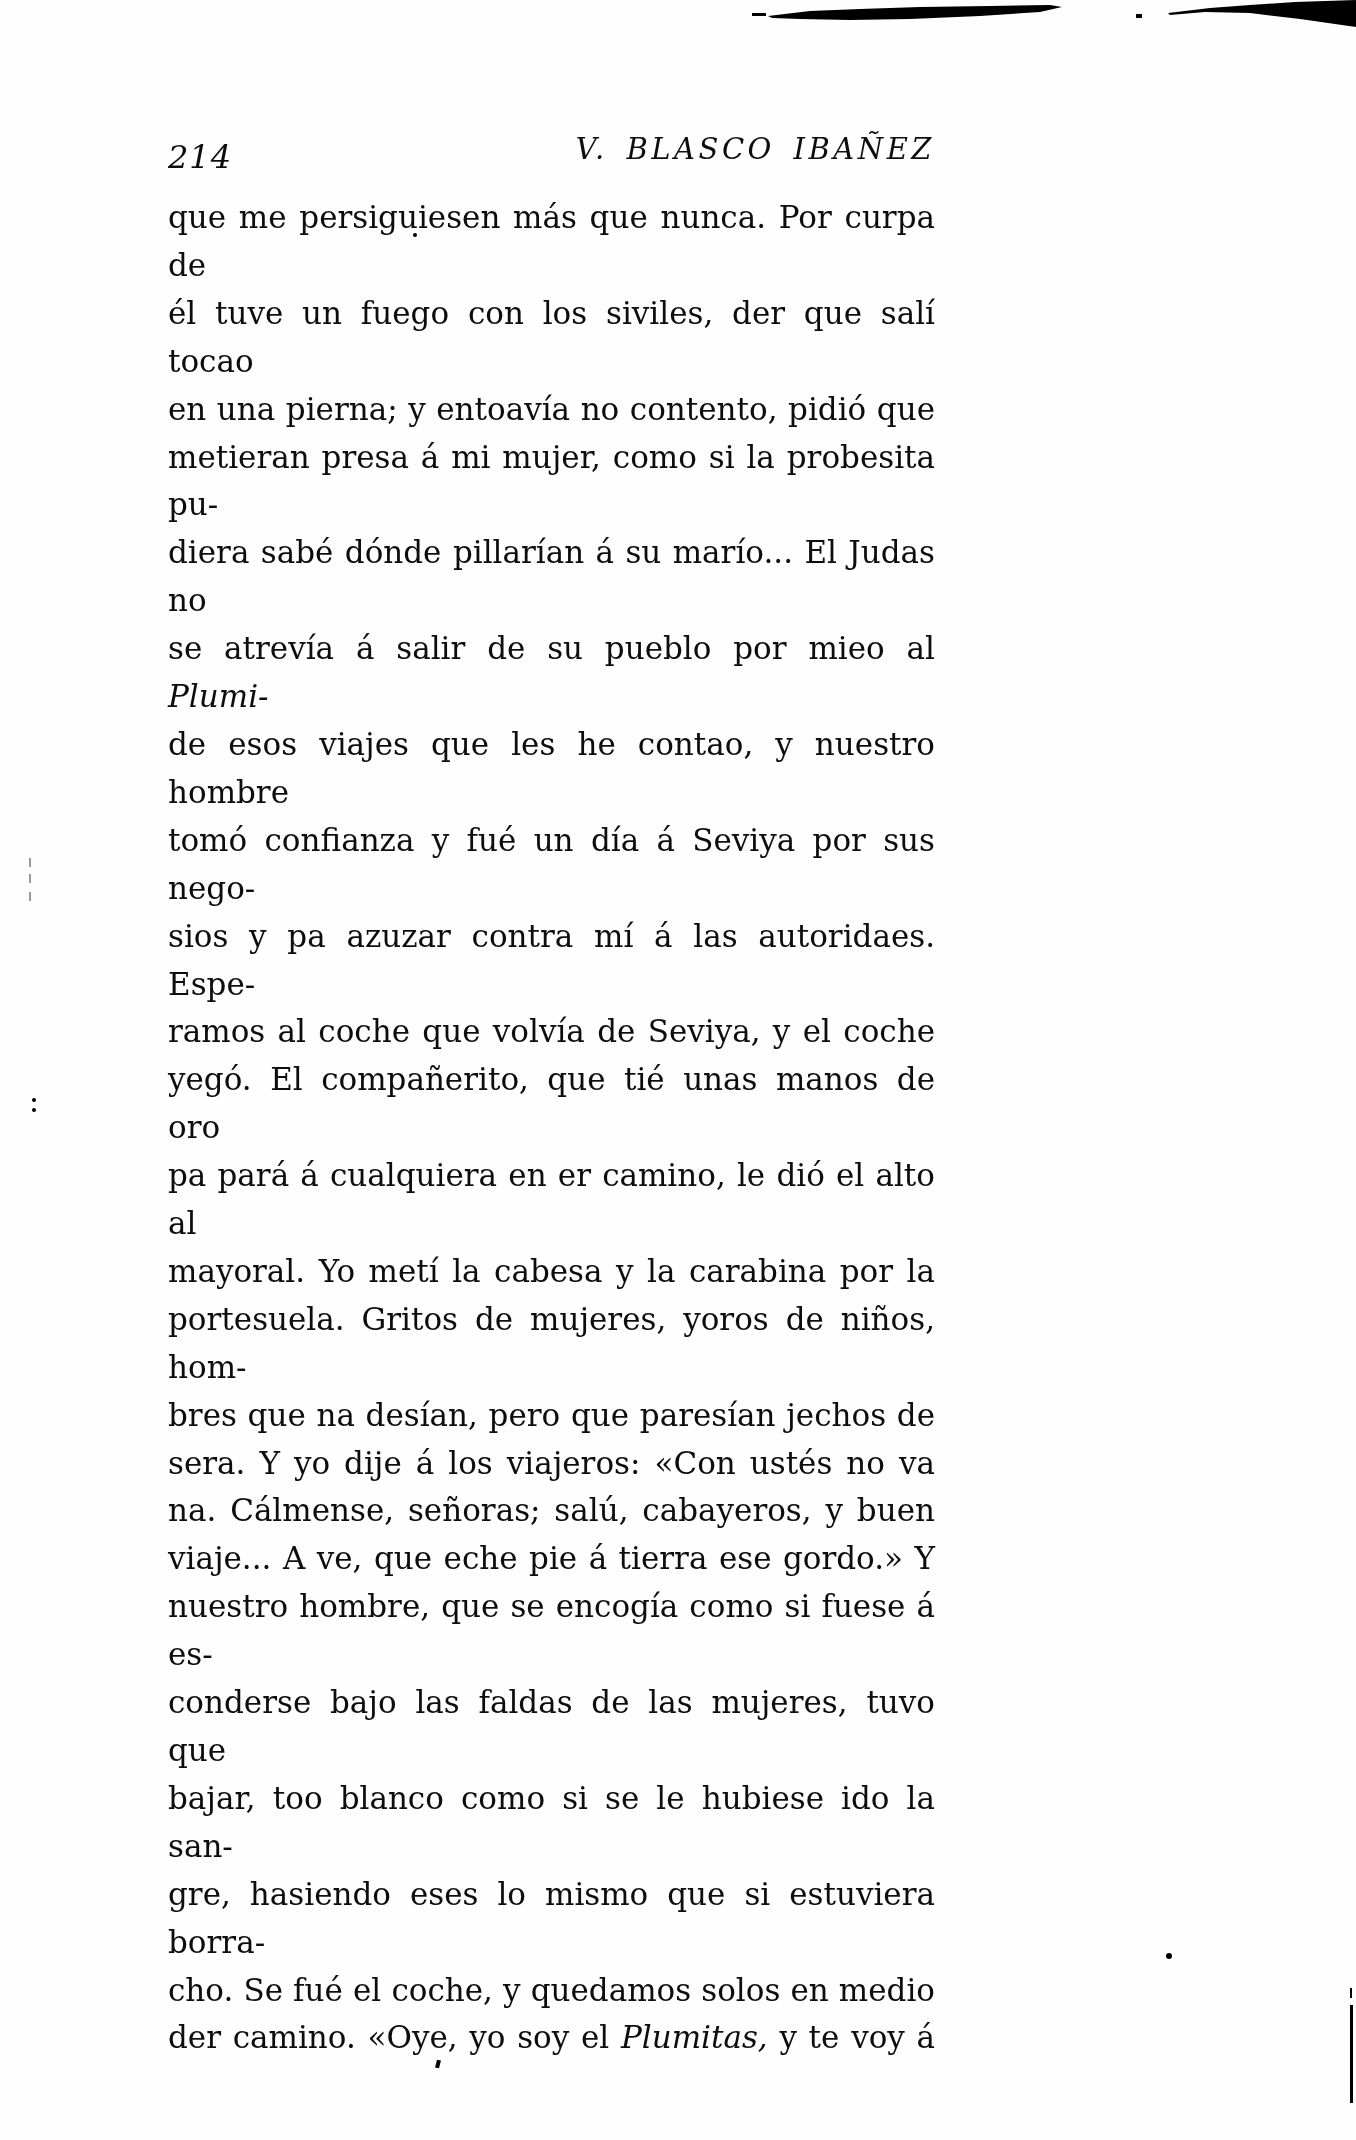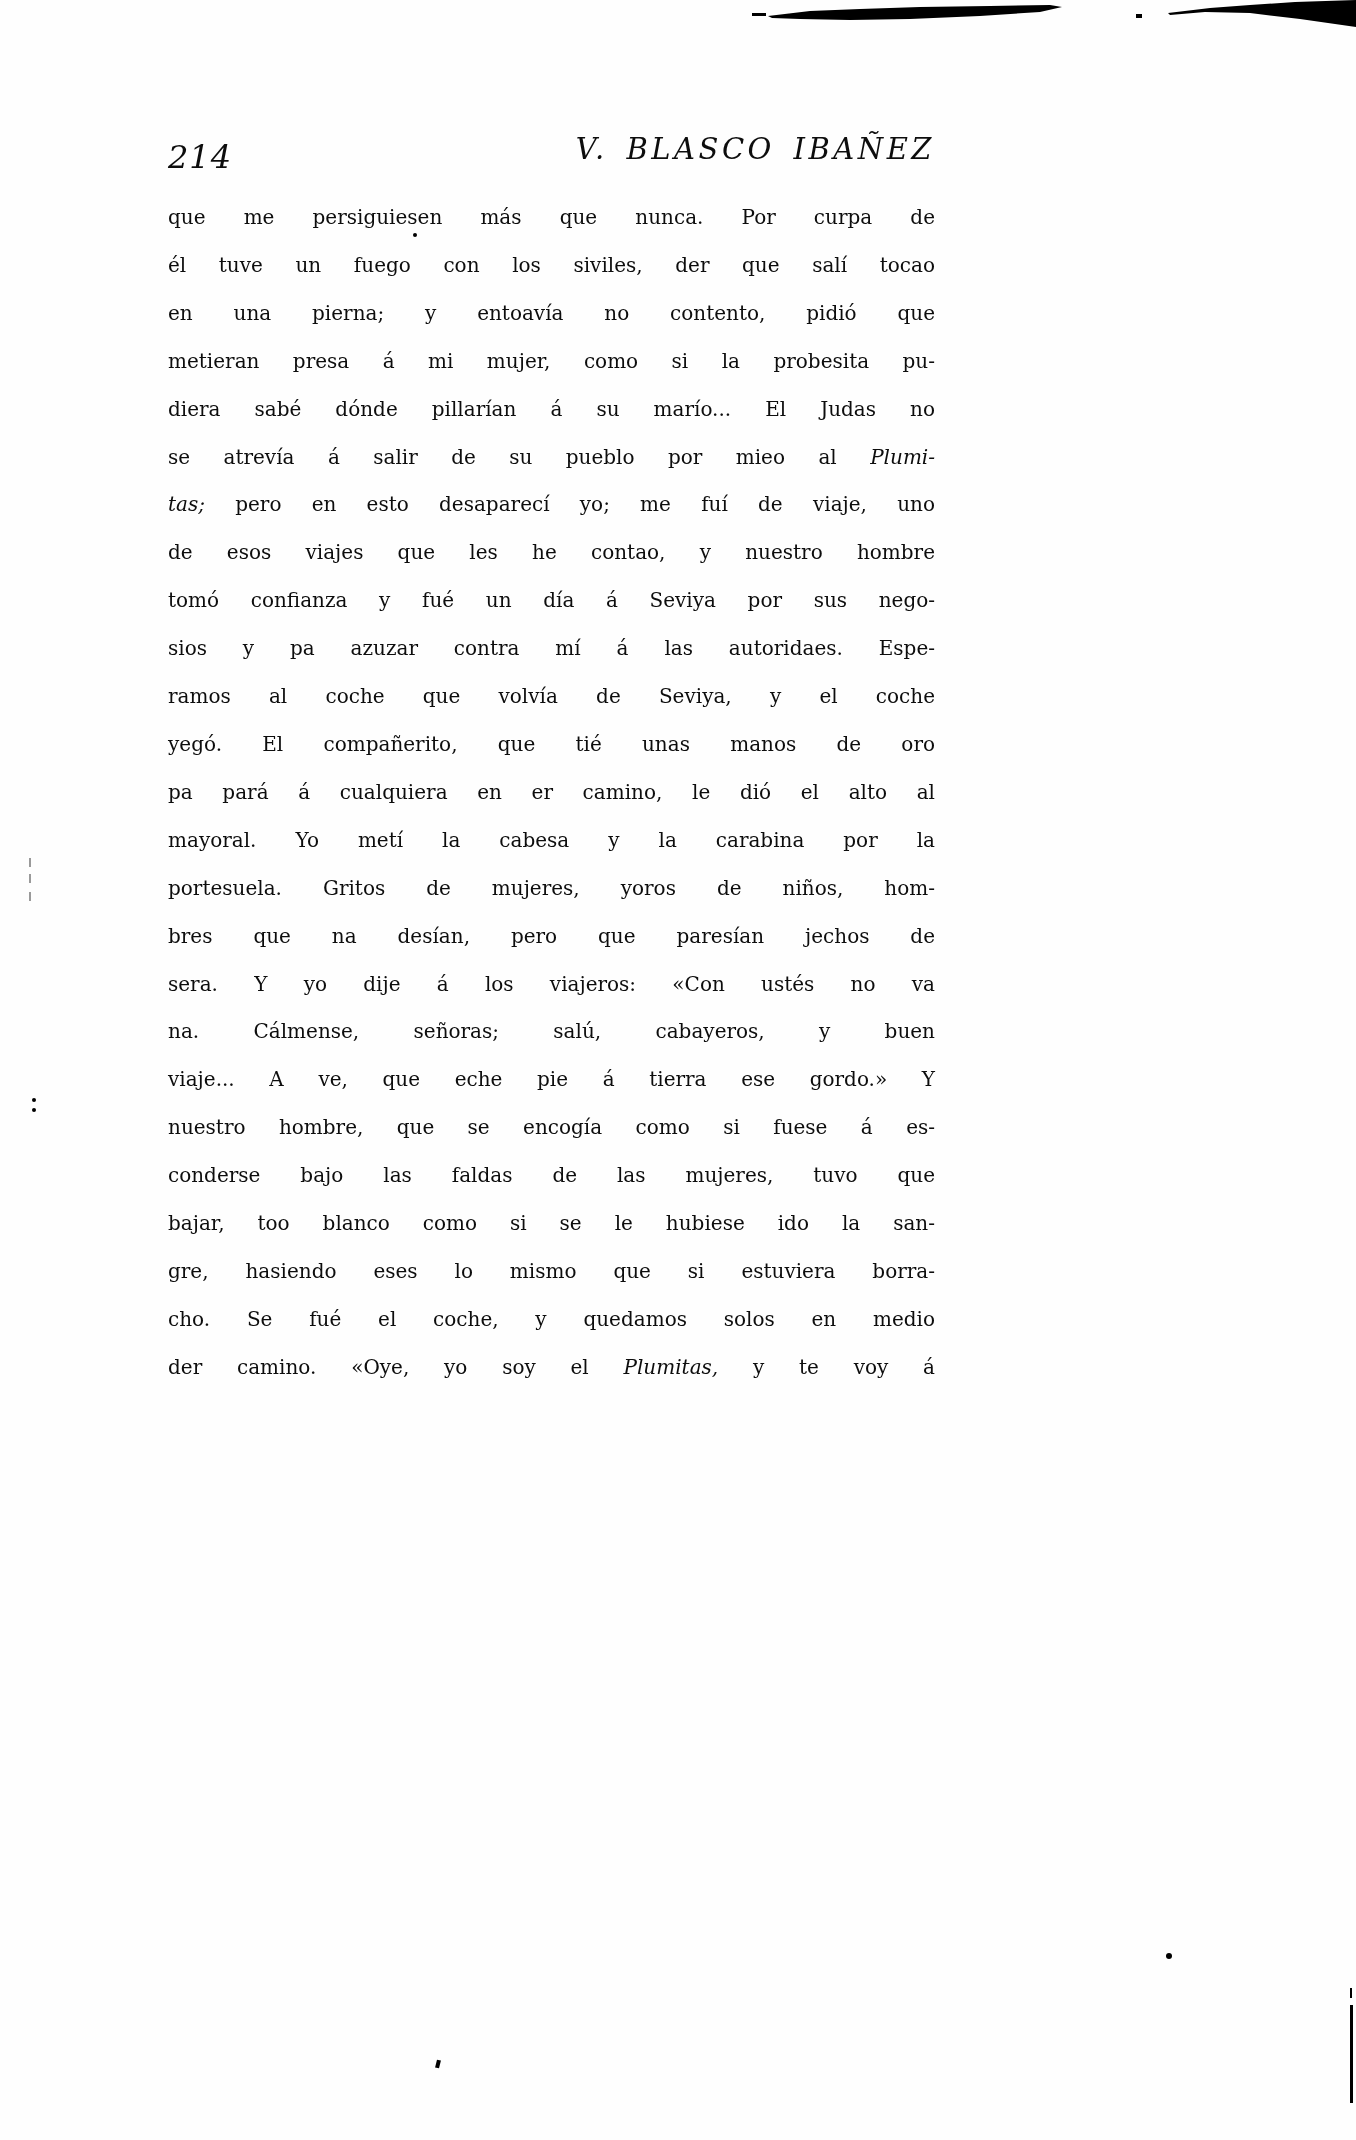--- a/index.html
+++ b/index.html
@@ -39,21 +39,21 @@
     word-spacing: 6px;
   }
 
   .page-body {
     position: absolute;
     left: 168px;
     top: 194px;
     width: 767px;
   }
   .text-line {
-    font-size: 20px;
+    font-size: 31px;
     line-height: 47.9px;
     text-align: justify;
     text-align-last: justify;
     white-space: normal;
   }
   .text-line em { font-style: italic; }
 
   
   .artifact { position: absolute; background: #000; }
   svg.artifact { background: transparent; }
@@ -69,21 +69,20 @@
     <span class="running-title">V. BLASCO IBAÑEZ</span>
   </div>
 
   <div class="page-body">
       <div class="text-line"><span>que me persiguiesen más que nunca. Por curpa de</span></div>
       <div class="text-line"><span>él tuve un fuego con los siviles, der que salí tocao</span></div>
       <div class="text-line"><span>en una pierna; y entoavía no contento, pidió que</span></div>
       <div class="text-line"><span>metieran presa á mi mujer, como si la probesita pu-</span></div>
       <div class="text-line"><span>diera sabé dónde pillarían á su marío... El Judas no</span></div>
       <div class="text-line"><span>se atrevía á salir de su pueblo por mieo al </span><em>Plumi-</em></div>
-      <div class="text-line"><em>tas;</em><span> pero en esto desaparecí yo; me fuí de viaje, uno</span></div>
       <div class="text-line"><span>de esos viajes que les he contao, y nuestro hombre</span></div>
       <div class="text-line"><span>tomó confianza y fué un día á Seviya por sus nego-</span></div>
       <div class="text-line"><span>sios y pa azuzar contra mí á las autoridaes. Espe-</span></div>
       <div class="text-line"><span>ramos al coche que volvía de Seviya, y el coche</span></div>
       <div class="text-line"><span>yegó. El compañerito, que tié unas manos de oro</span></div>
       <div class="text-line"><span>pa pará á cualquiera en er camino, le dió el alto al</span></div>
       <div class="text-line"><span>mayoral. Yo metí la cabesa y la carabina por la</span></div>
       <div class="text-line"><span>portesuela. Gritos de mujeres, yoros de niños, hom-</span></div>
       <div class="text-line"><span>bres que na desían, pero que paresían jechos de</span></div>
       <div class="text-line"><span>sera. Y yo dije á los viajeros: «Con ustés no va</span></div>

